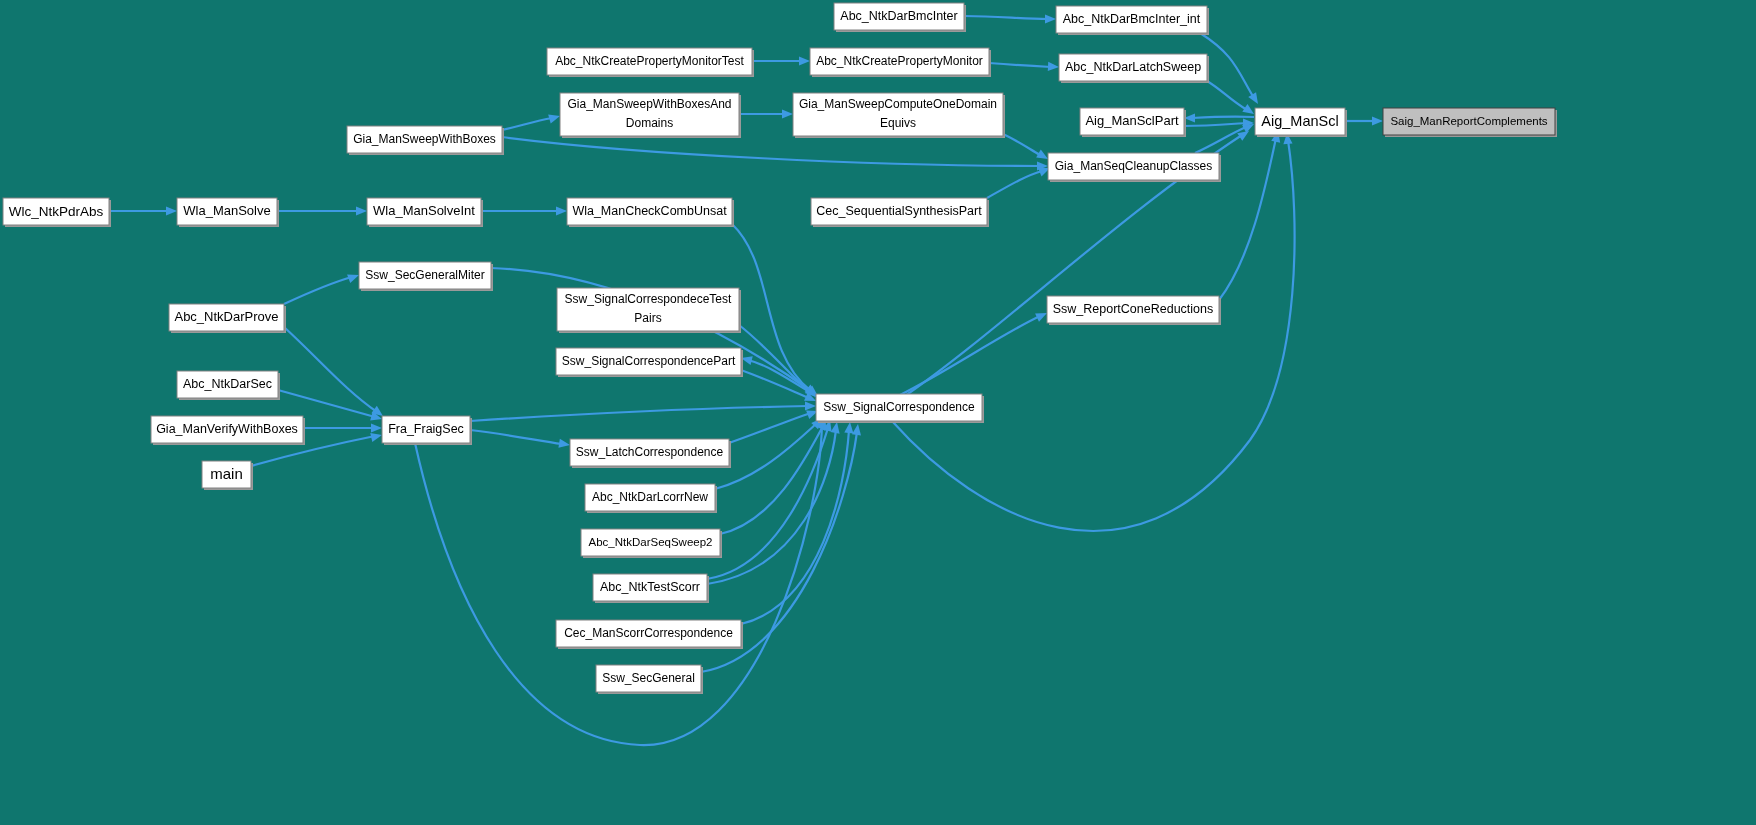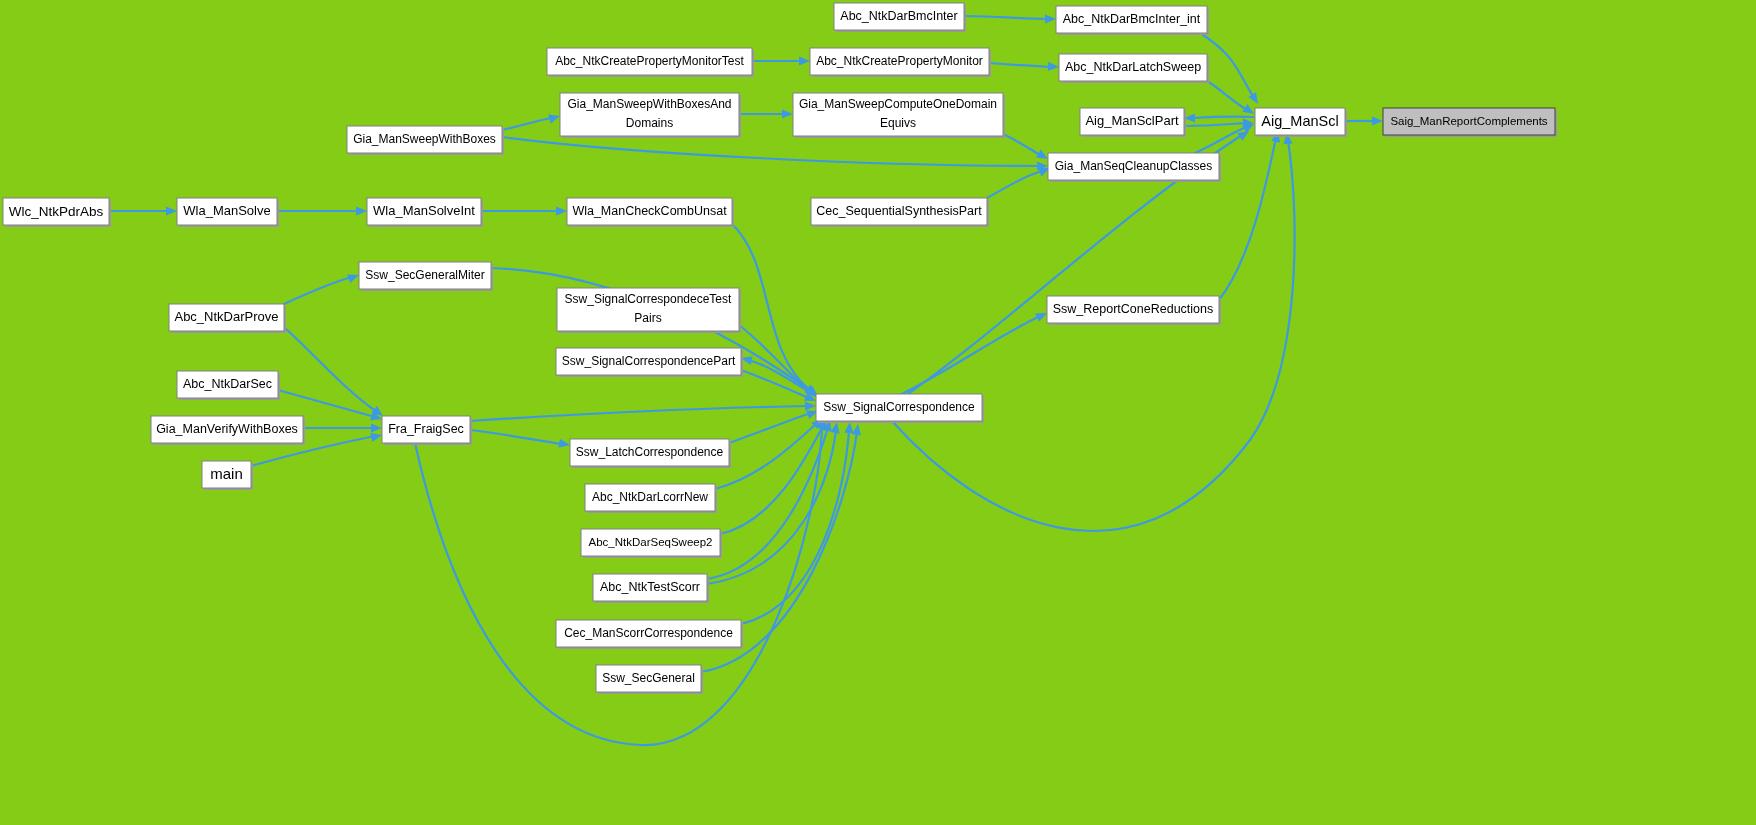--- a/index.html
+++ b/index.html
@@ -4,21 +4,21 @@
 <style>
   html, body {
     margin: 0;
     padding: 0;
     background: #ffffff;
   }
   #canvas-root {
     position: relative;
     width: 1756px;
     height: 825px;
-    background: #84cc16;
+    background: #0f766e;
     font-family: "Liberation Sans", sans-serif;
     overflow: hidden;
   }
   svg.graph {
     position: absolute;
     left: 0;
     top: 0;
     width: 1756px;
     height: 825px;
     display: block;

